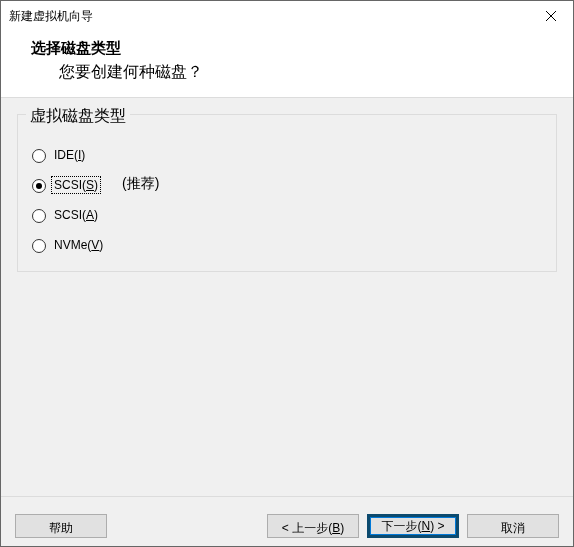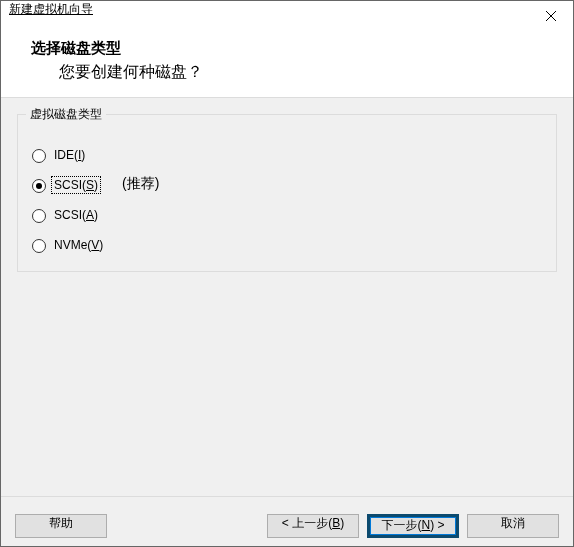--- a/index.html
+++ b/index.html
@@ -19,24 +19,24 @@
     border: 1px solid #666;
     box-sizing: border-box;
     display: flex;
     flex-direction: column;
     background: #ffffff;
   }
   
   .titlebar {
     height: 30px;
     display: flex;
+    align-items: center;
     justify-content: space-between;
     padding: 0 0 0 8px;
     background: #ffffff;
-    text-decoration: underline;
   }
   .titlebar-close {
     width: 45px;
     height: 30px;
     display: flex;
     align-items: center;
     justify-content: center;
     cursor: pointer;
   }
   .titlebar-close svg {
@@ -72,21 +72,21 @@
     border: 1px solid #dcdcdc;
     padding: 18px 14px 18px 14px;
     position: relative;
   }
   .fieldset-legend {
     position: absolute;
     top: -9px;
     left: 8px;
     background: #f0f0f0;
     padding: 0 4px;
-    font-size: 12px;
+    font-size: 16px;
   }
   .radio-row {
     display: flex;
     align-items: flex-end;
     height: 30px;
   }
   .radio {
     width: 14px;
     height: 14px;
     border: 1px solid #333;
@@ -136,21 +136,21 @@
     flex: 1;
   }
   .btn {
     min-width: 92px;
     height: 24px;
     border: 1px solid #adadad;
     background: #e1e1e1;
     font-size: 12px;
     font-family: inherit;
     display: inline-flex;
-    align-items: flex-start;
+    align-items: flex-end;
     justify-content: center;
     padding: 0 10px;
     cursor: pointer;
     box-sizing: border-box;
     margin-top: 8px;
   }
   .btn.default {
     border: 3px solid #0c4a6e;
     box-shadow: inset 0 0 0 1px #0078d7;
   }

